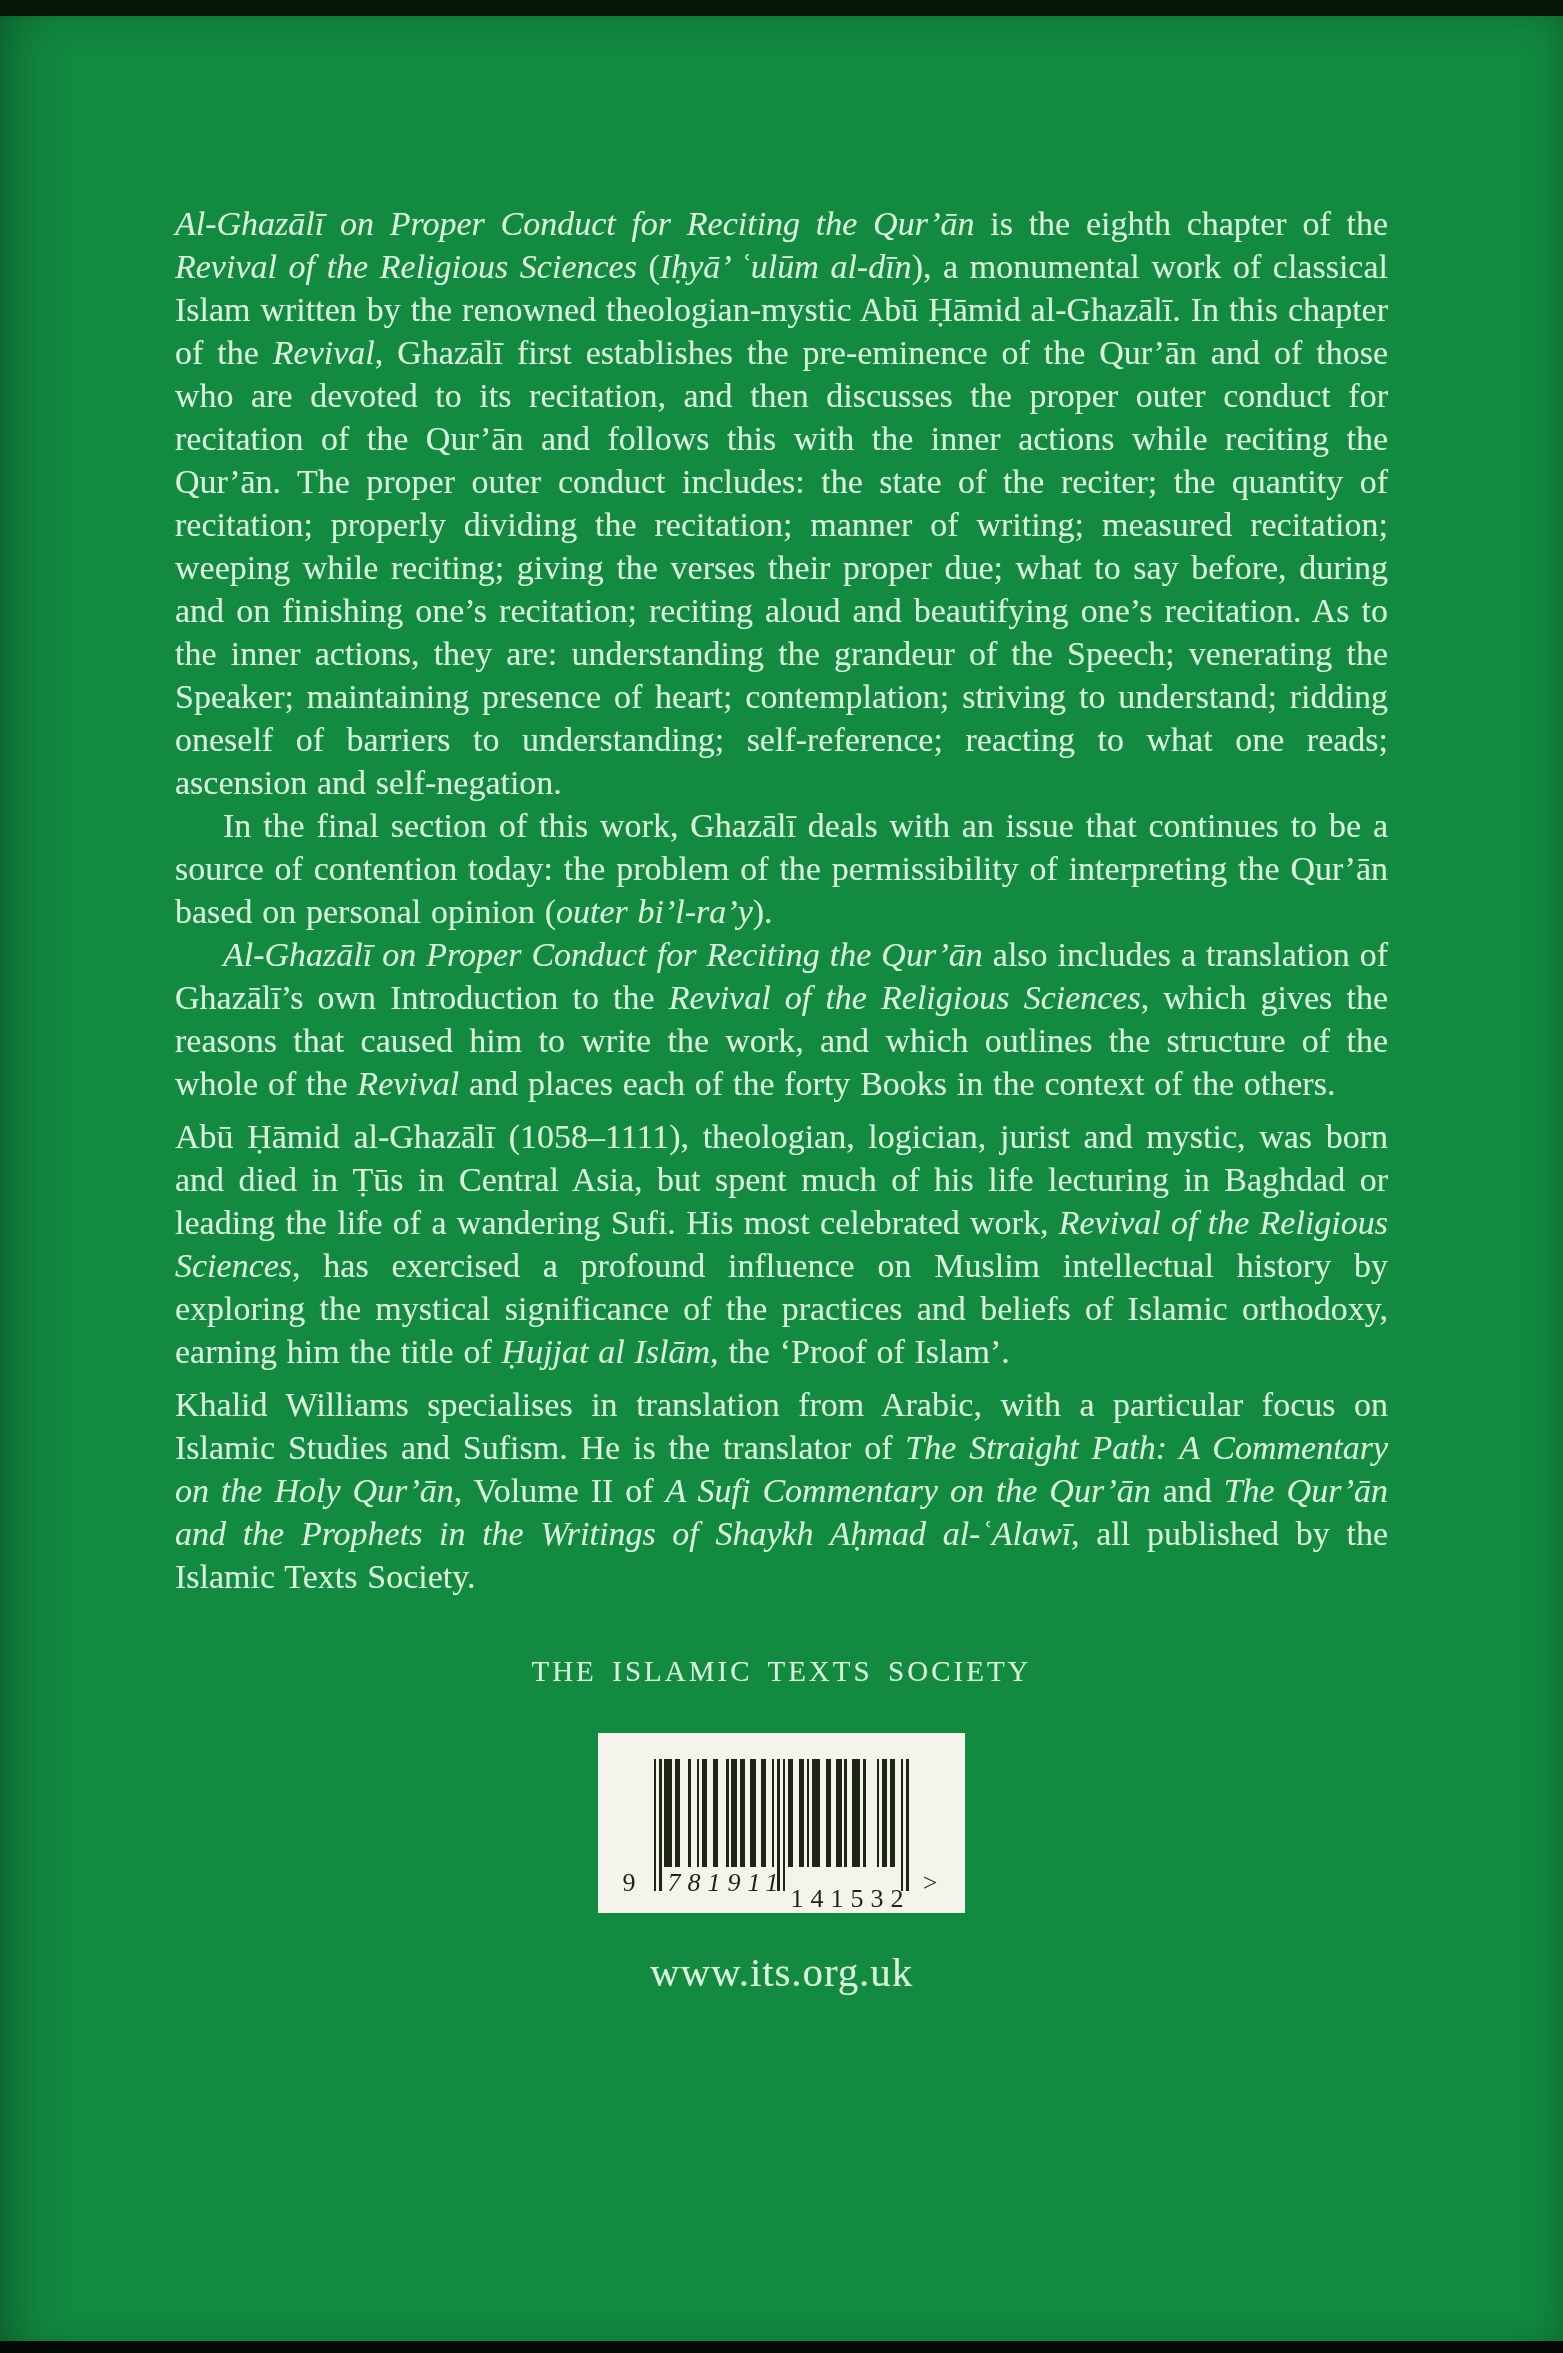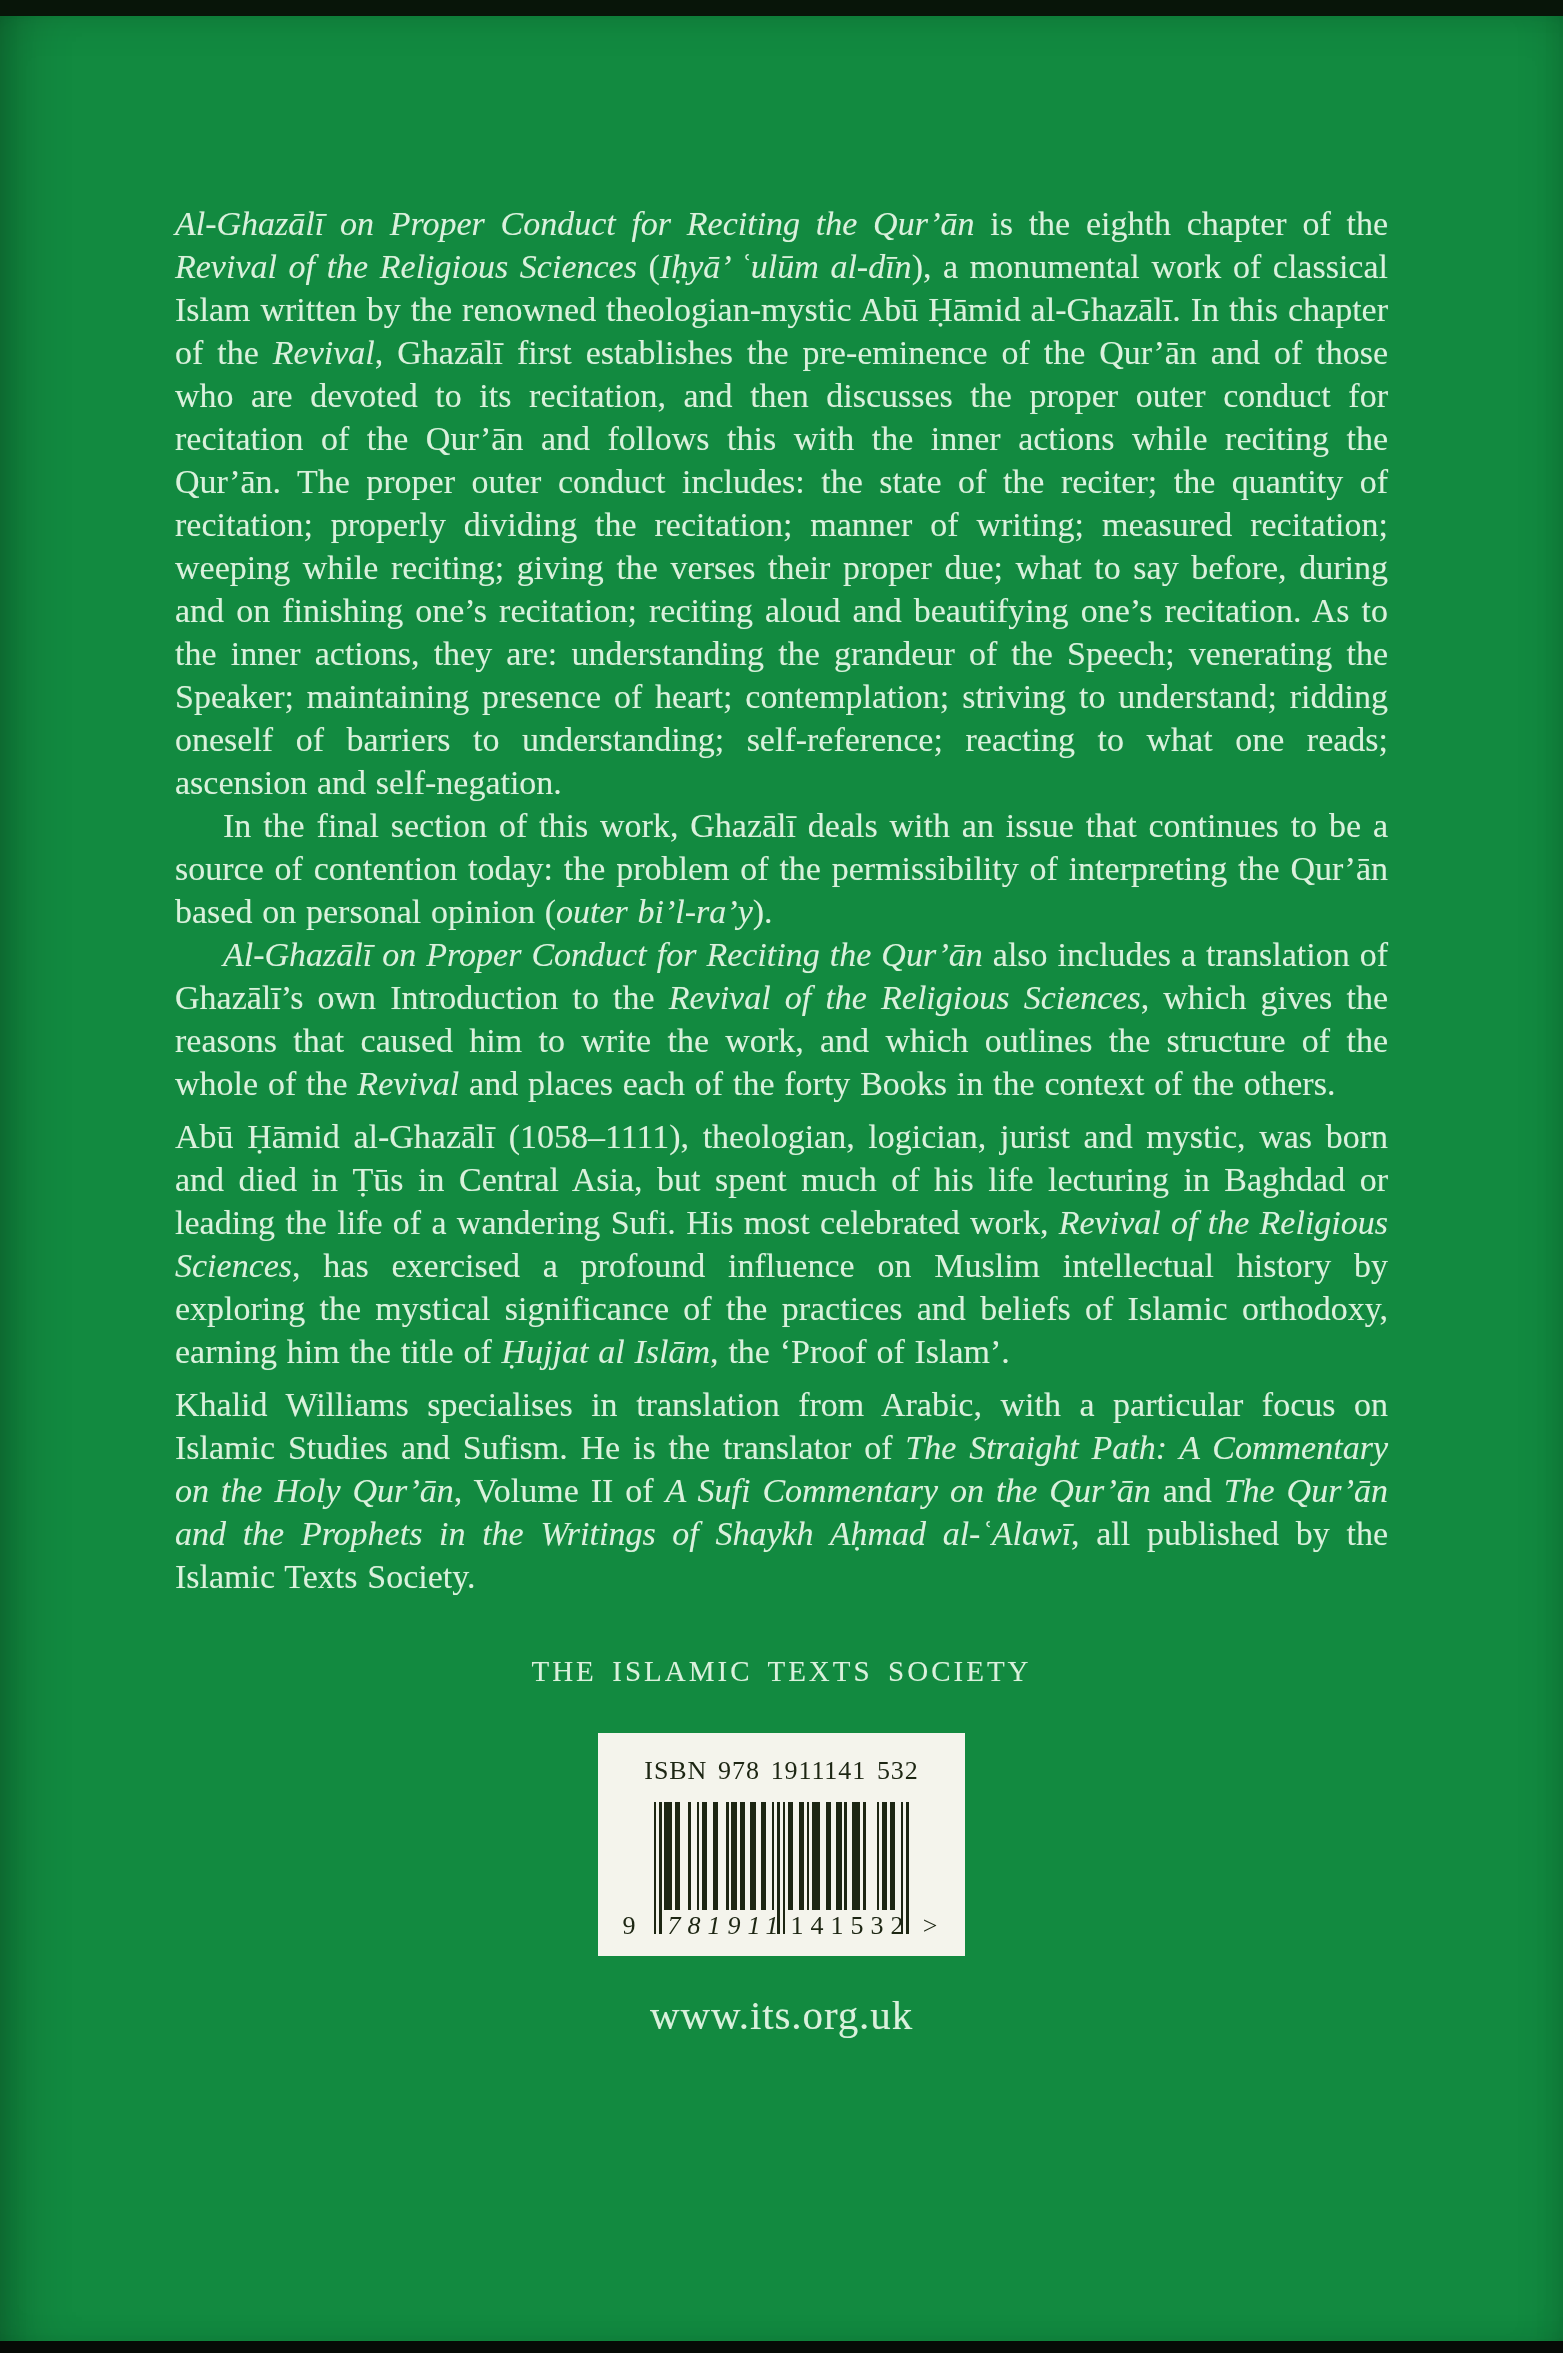--- a/index.html
+++ b/index.html
@@ -59,21 +59,21 @@
   .bc-m { width: 2.7px; height: 108px; flex: 0 0 auto; }
   .bc-m.on { background: var(--barcode_ink, #1d2613); }
   .bc-m.guard.on { height: 132px; }
   .digits {
     position: relative; width: 256px; height: 31px;
     margin: -22.5px auto 0;
     color: var(--barcode_ink, #1d2613); font-size: 26px; line-height: 29.5px;
   }
   .d-left  { position: absolute; left: -31px; top: 0; }
   .d-g1    { position: absolute; left: 14px;  width: 106px; top: 0; letter-spacing: 7px; text-align: left; font-style: italic; }
-  .d-g2    { position: absolute; left: 137px; width: 106px; top: 0; letter-spacing: 7px; text-align: center; }
+  .d-g2    { position: absolute; left: 137px; width: 106px; top: 16px; letter-spacing: 7px; text-align: center; }
   .d-arrow { position: absolute; right: -28px; top: 0; }
   .website {
     margin-top: 38px; text-align: center; font-size: 41px; letter-spacing: 0.9px;
   }
 </style>
 </head>
 <body>
 
 <div class="page">
   <div class="edge-top"></div>
@@ -81,21 +81,20 @@
   <div class="content">
     <p class="para"><i>Al-Ghazālī on Proper Conduct for Reciting the Qur’ān</i><span> is the eighth chapter of the </span><i>Revival of the Religious Sciences</i><span> (</span><i>Iḥyā’ ʿulūm al-dīn</i><span>), a monumental work of classical Islam written by the renowned theologian-mystic Abū Ḥāmid al-Ghazālī. In this chapter of the </span><i>Revival</i><span>, Ghazālī first establishes the pre-eminence of the Qur’ān and of those who are devoted to its recitation, and then discusses the proper outer conduct for recitation of the Qur’ān and follows this with the inner actions while reciting the Qur’ān. The proper outer conduct includes: the state of the reciter; the quantity of recitation; properly dividing the recitation; manner of writing; measured recitation; weeping while reciting; giving the verses their proper due; what to say before, during and on finishing one’s recitation; reciting aloud and beautifying one’s recitation. As to the inner actions, they are: understanding the grandeur of the Speech; venerating the Speaker; maintaining presence of heart; contemplation; striving to understand; ridding oneself of barriers to understanding; self-reference; reacting to what one reads; ascension and self-negation.</span></p>
     <p class="para indent"><span>In the final section of this work, Ghazālī deals with an issue that continues to be a source of contention today: the problem of the permissibility of interpreting the Qur’ān based on personal opinion (</span><i>outer bi’l-ra’y</i><span>).</span></p>
     <p class="para indent"><i>Al-Ghazālī on Proper Conduct for Reciting the Qur’ān</i><span> also includes a translation of Ghazālī’s own Introduction to the </span><i>Revival of the Religious Sciences</i><span>, which gives the reasons that caused him to write the work, and which outlines the structure of the whole of the </span><i>Revival</i><span> and places each of the forty Books in the context of the others.</span></p>
     <p class="para block-gap"><span>Abū Ḥāmid al-Ghazālī (1058–1111), theologian, logician, jurist and mystic, was born and died in Ṭūs in Central Asia, but spent much of his life lecturing in Baghdad or leading the life of a wandering Sufi. His most celebrated work, </span><i>Revival of the Religious Sciences</i><span>, has exercised a profound influence on Muslim intellectual history by exploring the mystical significance of the practices and beliefs of Islamic orthodoxy, earning him the title of </span><i>Ḥujjat al Islām</i><span>, the ‘Proof of Islam’.</span></p>
     <p class="para block-gap"><span>Khalid Williams specialises in translation from Arabic, with a particular focus on Islamic Studies and Sufism. He is the translator of </span><i>The Straight Path: A Commentary on the Holy Qur’ān</i><span>, Volume II of </span><i>A Sufi Commentary on the Qur’ān</i><span> and </span><i>The Qur’ān and the Prophets in the Writings of Shaykh Aḥmad al-ʿAlawī</i><span>, all published by the Islamic Texts Society.</span></p>
 
     <div class="publisher-name">THE ISLAMIC TEXTS SOCIETY</div>
 
     <div class="barcode-box">
-      <div class="isbn">ISBN 978 1911141 532</div>
       <div class="bars">
           <span class="bc-m on guard"></span>
           <span class="bc-m guard"></span>
           <span class="bc-m on guard"></span>
           <span class="bc-m"></span>
           <span class="bc-m on"></span>
           <span class="bc-m on"></span>
           <span class="bc-m on"></span>
           <span class="bc-m"></span>
           <span class="bc-m on"></span>

